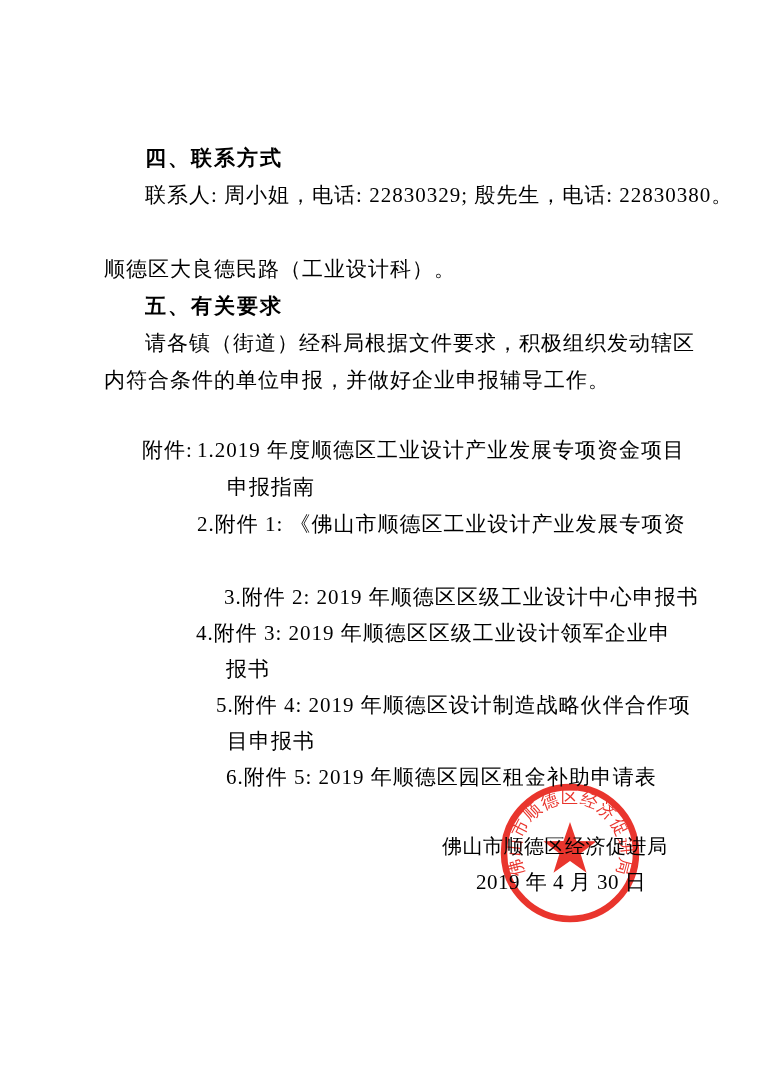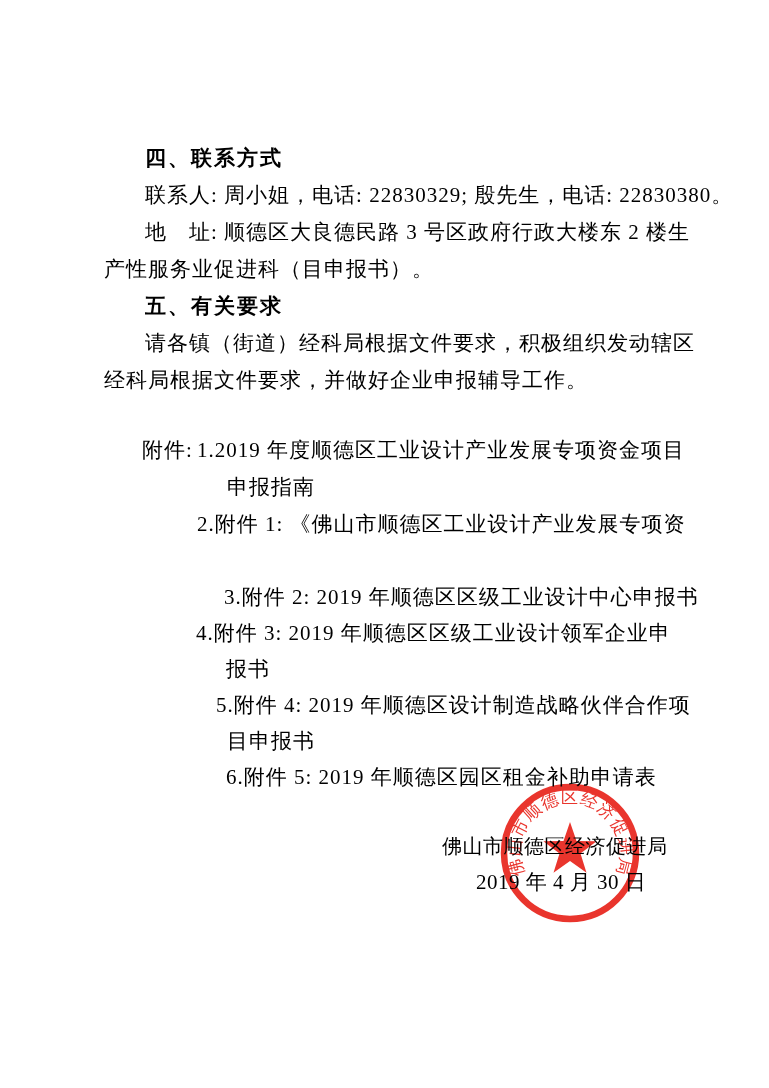--- a/index.html
+++ b/index.html
@@ -48,29 +48,28 @@
 </style>
 </head>
 <body>
 
 <div class="page">
 
   <div class="ln heading" style="top:144px; left:145px;">四、联系方式</div>
 
   <div class="ln" style="top:182px; left:145px;">联系人: 周小姐，电话: 22830329; 殷先生，电话: 22830380。</div>
 
-  <div class="ln" style="top:219px; left:145px;">地　址: 顺德区大良德民路 3 号区政府行政大楼东 2 楼生</div>
 
-  <div class="ln" style="top:256px; left:104px;">产性服务业促进科（目申报书）。</div>
+  <div class="ln" style="top:256px; left:104px;">顺德区大良德民路（工业设计科）。</div>
 
   <div class="ln heading" style="top:292px; left:145px;">五、有关要求</div>
 
   <div class="ln" style="top:330px; left:145px;">请各镇（街道）经科局根据文件要求，积极组织发动辖区</div>
 
-  <div class="ln" style="top:367px; left:104px;">经科局根据文件要求，并做好企业申报辅导工作。</div>
+  <div class="ln" style="top:367px; left:104px;">内符合条件的单位申报，并做好企业申报辅导工作。</div>
 
   <div class="ln" style="top:437px; left:142px;">附件:</div>
 
   <div class="ln" style="top:437px; left:197px;">1.2019 年度顺德区工业设计产业发展专项资金项目</div>
 
   <div class="ln" style="top:474px; left:227px;">申报指南</div>
 
   <div class="ln" style="top:511px; left:197px;">2.附件 1: 《佛山市顺德区工业设计产业发展专项资</div>
 
 

